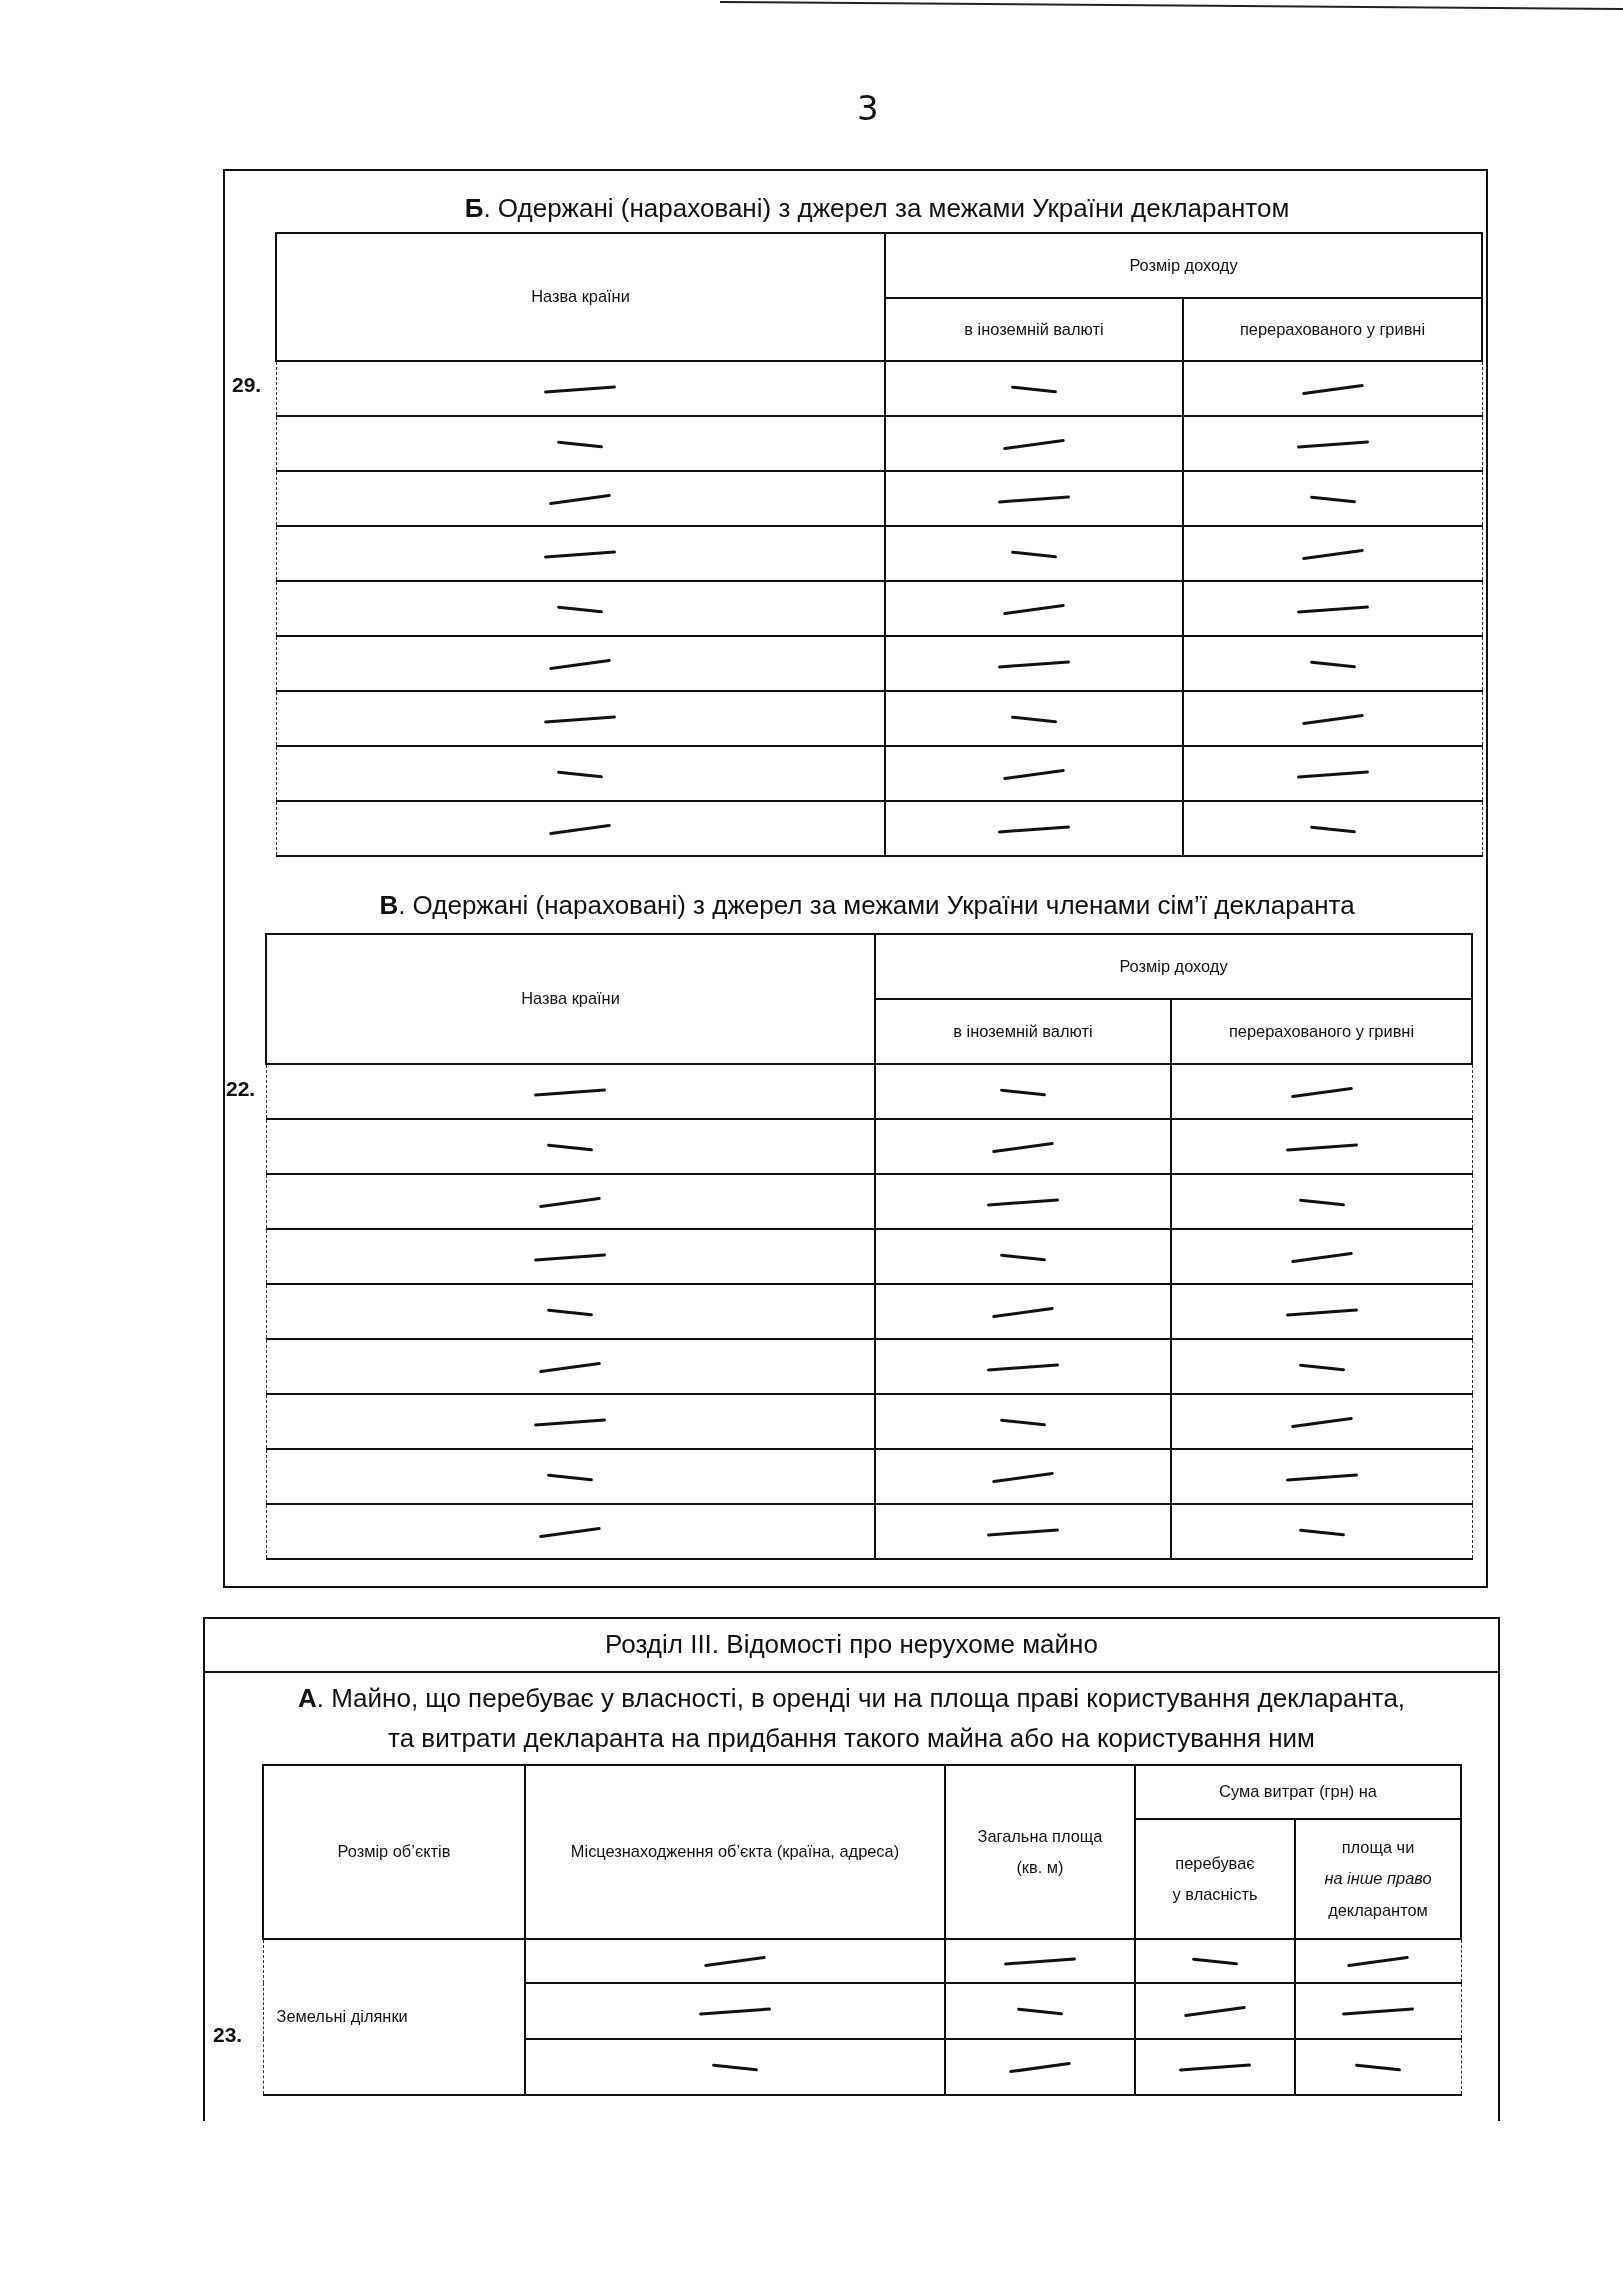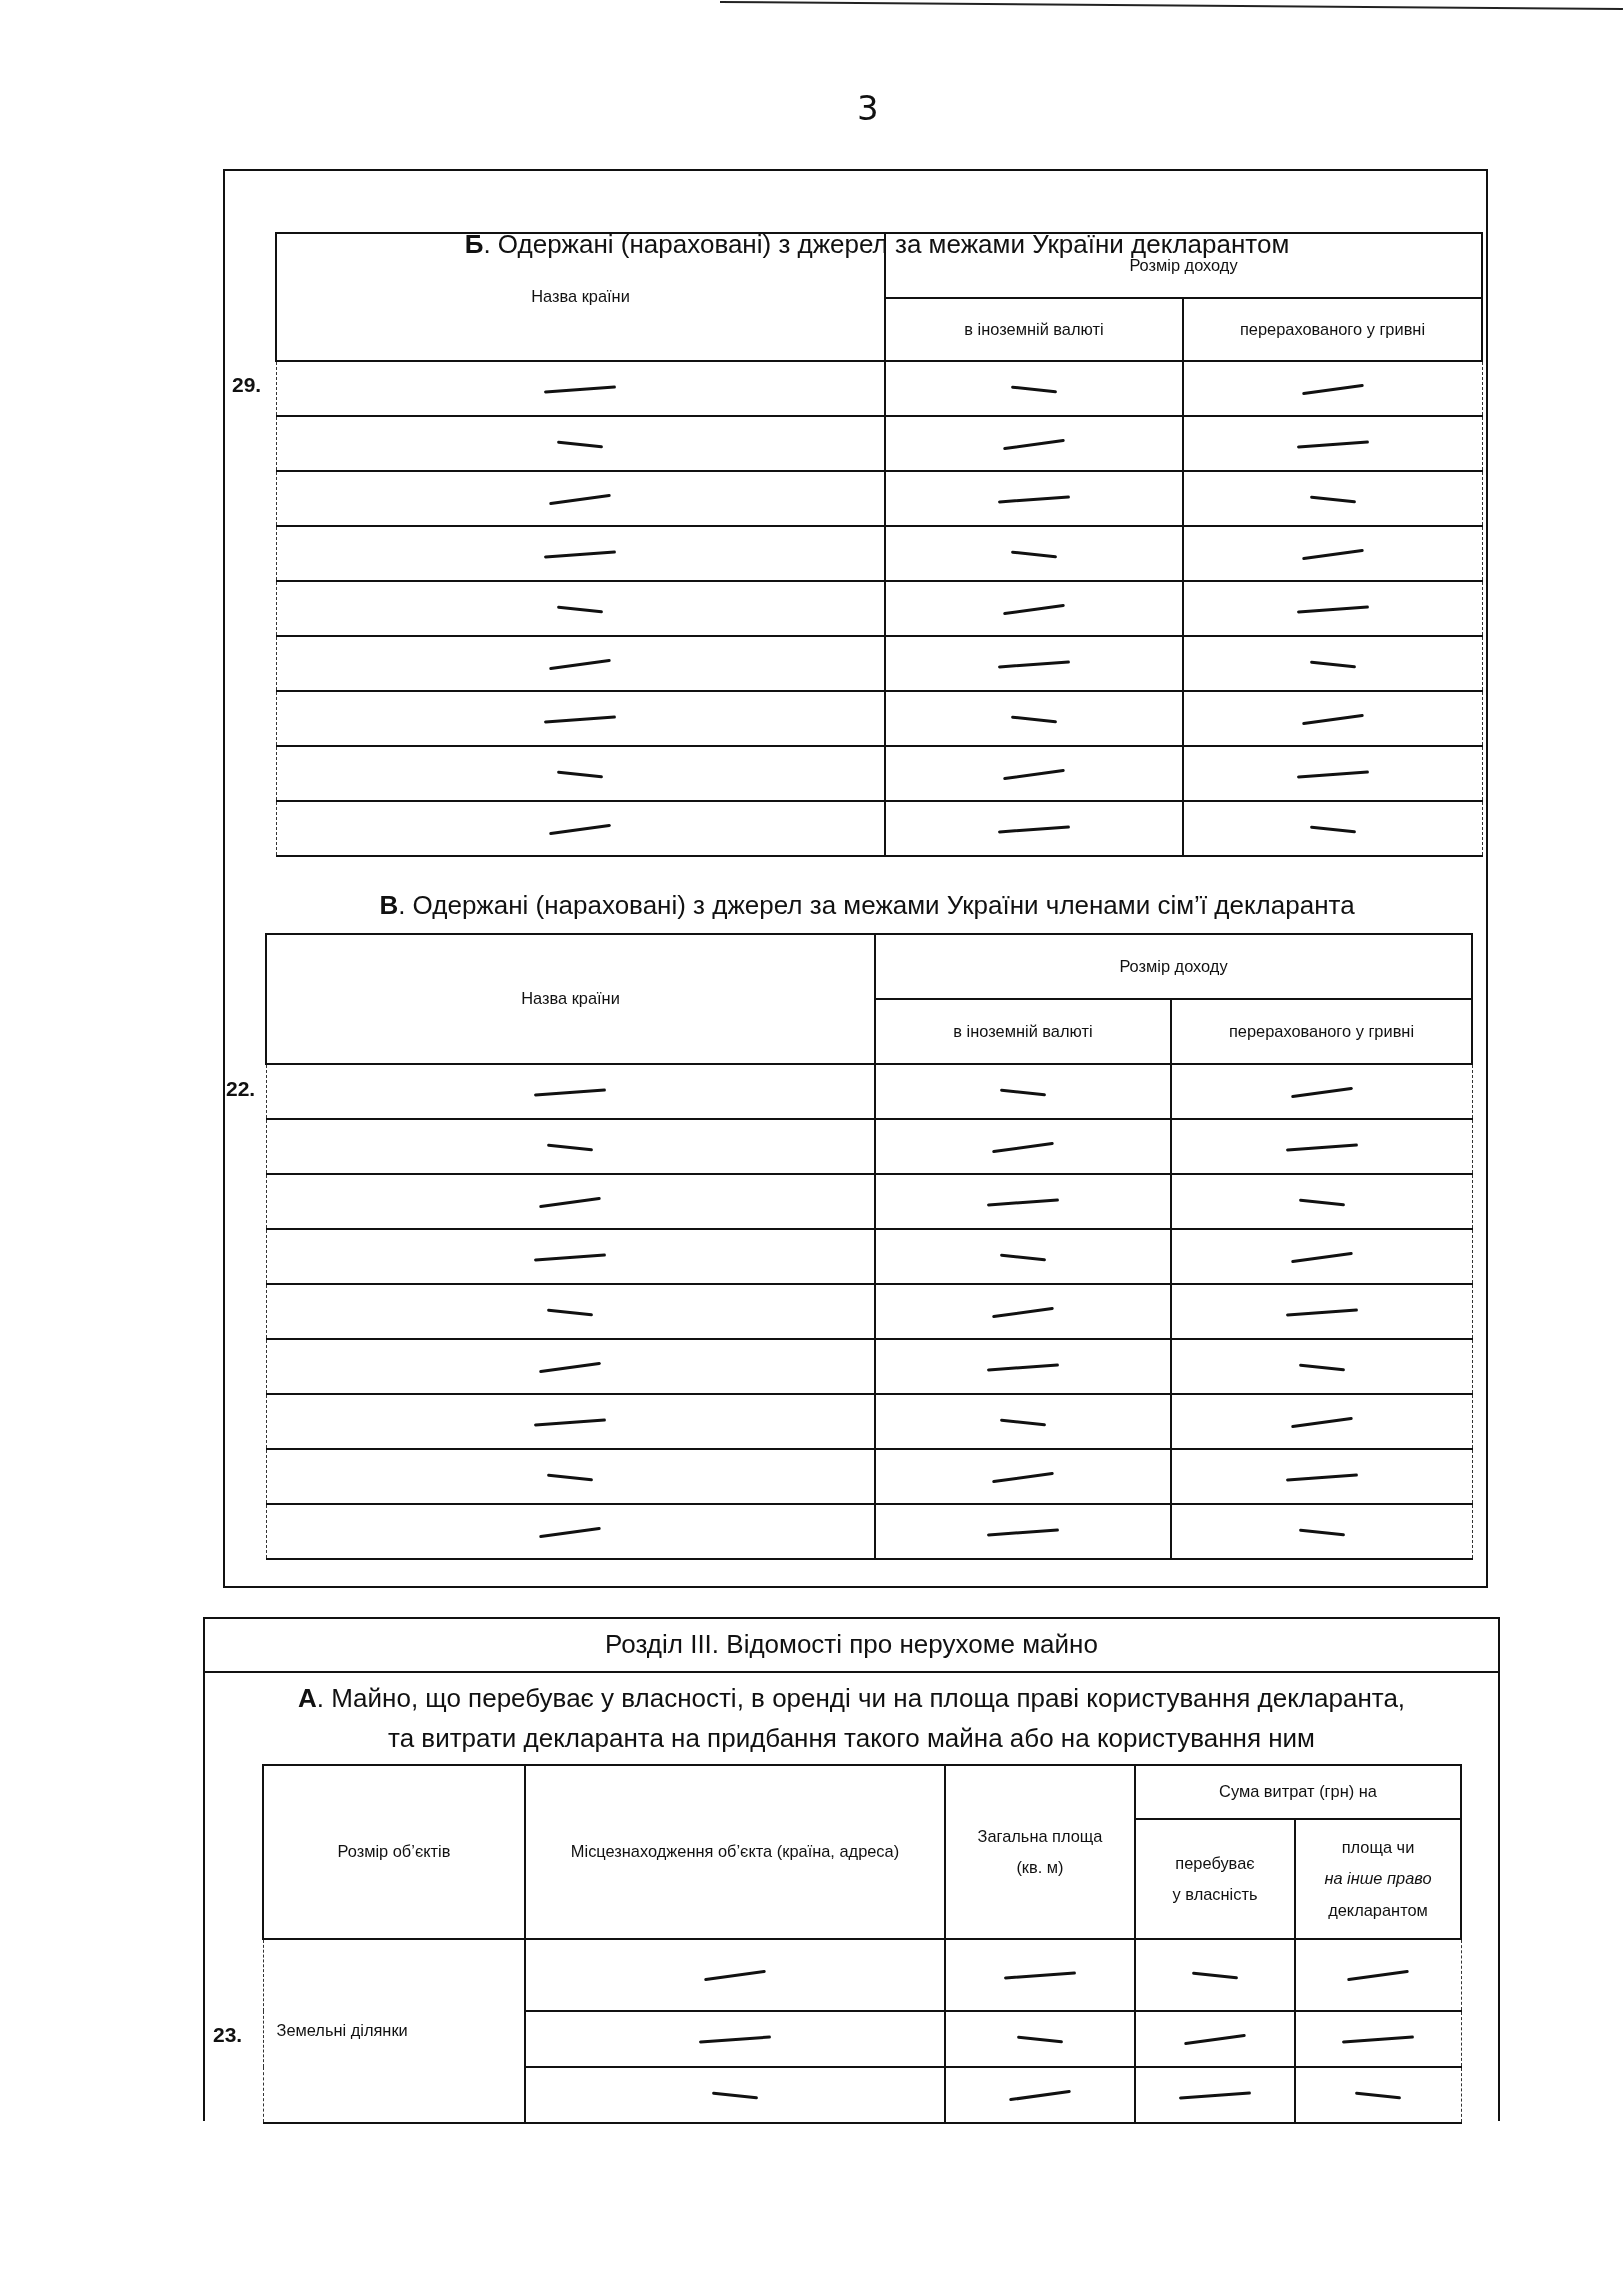--- a/index.html
+++ b/index.html
@@ -28,21 +28,21 @@
   .hdr-big { font-size:26px; font-weight:normal; }
 </style>
 </head>
 <body>
 
 <div class="top-rule"></div>
 <div class="page-num">3</div>
 
 <div class="box" style="left:223px; top:169px; width:1265px; height:1419px;"></div>
 
-<div class="sec-title" style="left:275px; top:193px; width:1204px;margin-top:36px;">
+<div class="sec-title" style="left:275px; top:193px; width:1204px;">
   <b>Б</b><span>. Одержані (нараховані) з джерел за межами України декларантом</span>
 </div>
 
 <div class="row-num" style="left:232px; top:373px;">29.</div>
 
 <table class="grid" id="tbl21" style="left:275px; top:232px; width:1206px;">
   <colgroup>
       <col style="width:609px">
       <col style="width:298px">
       <col style="width:299px">
@@ -213,21 +213,21 @@
       <div>у власність</div>
     </td>
     <td>
       <div>площа чи</div>
       <div style="font-style:italic">на інше право</div>
       <div>декларантом</div>
     </td>
   </tr>
   </tbody>
     <tbody id="tbody23">
-      <tr style="height: 72px;">
+      <tr style="height: 44px;">
         <td rowspan="3" class="land dash-left">Земельні ділянки</td>
         <td><span class="mark m" title="—"></span></td>
         <td><span class="mark " title="—"></span></td>
         <td class="dash-left"><span class="mark s" title="—"></span></td>
         <td class="dash-left dash-right"><span class="mark m" title="—"></span></td>
       </tr>
       <tr style="height: 56px;">
         <td><span class="mark " title="—"></span></td>
         <td><span class="mark s" title="—"></span></td>
         <td class="dash-left"><span class="mark m" title="—"></span></td>

